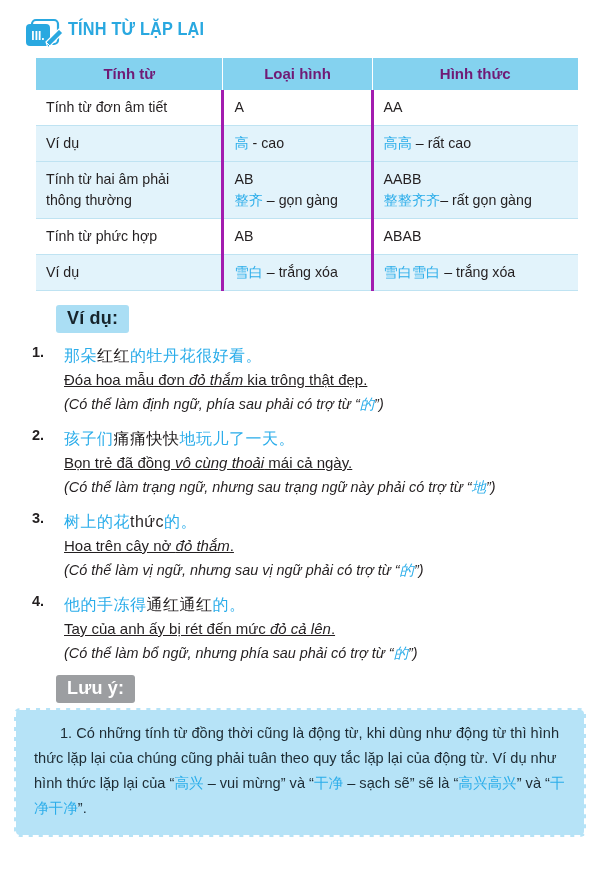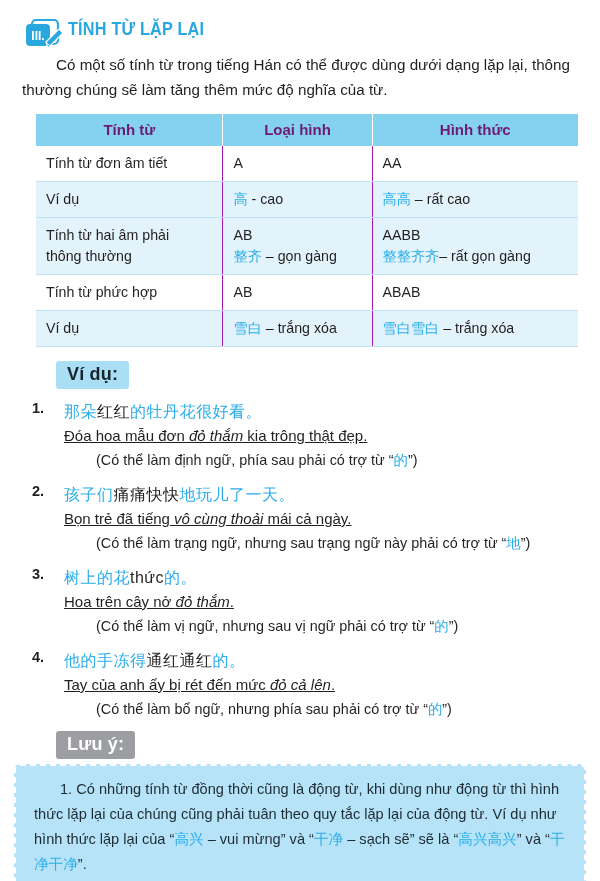--- a/index.html
+++ b/index.html
@@ -72,21 +72,21 @@
     font-size: 15px;
     text-align: center;
     padding: 7px 4px 8px 4px;
     border-right: 1px solid #ffffff;
   }
   table.grammar th:last-child { border-right: none; }
 
   table.grammar td {
     padding: 7px 6px 7px 10px;
     vertical-align: top;
-    border-right: 1px solid #a21caf;
+    border-right: 3px solid #a21caf;
     border-bottom: 1px solid #bfe3f2;
     line-height: 21px;
   }
   table.grammar td:last-child { border-right: none; }
   table.grammar tr.alt td { background: #e2f3fb; }
   table.grammar tr.plain td { background: #ffffff; }
 
   .zh { color: #2badea; }
   .zh-dark { color: #231f20; }
 
@@ -136,22 +136,22 @@
   }
   .line-vi {
     font-size: 15px;
     line-height: 24px;
     color: #231f20;
     text-decoration: underline;
   }
   .line-note {
     font-size: 14.4px;
     line-height: 24px;
-    color: #231f20;
-    margin-left: 32px;
+    font-style: italic;
+    color: #231f20;
   }
   .u { text-decoration: underline; font-style: italic; }
 
   
   .note-area { margin-top: 6px; }
   .note-box {
     margin: 5px 14px 0 14px;
     background: #b6e3f7;
     border: 2px dashed #ffffff;
     border-radius: 6px;
@@ -173,21 +173,20 @@
         <rect x="8" y="2" width="26" height="24" rx="4" fill="none" stroke="#29a8e0" stroke-width="2.2"></rect>
         <rect x="2" y="6" width="24" height="22" rx="4" fill="#29a8e0"></rect>
         <text x="14" y="22" font-family="Liberation Sans, sans-serif" font-size="12" font-weight="bold" fill="#ffffff" text-anchor="middle">III.</text>
         <path d="M24 30 L22 24 L35 11 L39 15 L26 28 Z" fill="#29a8e0" stroke="#ffffff" stroke-width="1.2"></path>
         <path d="M22 24 L26 28" stroke="#ffffff" stroke-width="1"></path>
       </svg>
     </span>
     <span class="section-title">TÍNH TỪ LẶP LẠI</span>
   </div>
 
-  <p class="intro">Có một số tính từ trong tiếng Hán có thể được dùng dưới dạng lặp lại, thông thường chúng sẽ làm tăng thêm mức độ nghĩa của từ.</p>
 
   <div class="tbl-wrap">
     <table class="grammar">
       <colgroup>
           <col class="c1">
           <col class="c2">
           <col class="c3">
         </colgroup>
       <thead>
         <tr>
@@ -243,21 +242,21 @@
     <li>
       <span class="num">1.</span>
       <div class="line-zh"><span class="zh">那朵</span><span class="zh-dark">红红</span><span class="zh">的牡丹花很好看。</span></div>
       <div class="line-vi"><span>Đóa hoa mẫu đơn </span><span class="u">đỏ thắm</span><span> kia trông thật đẹp.</span></div>
       <div class="line-note"><span>(Có thể làm định ngữ, phía sau phải có trợ từ “</span><span class="zh">的</span><span>”)</span></div>
     </li>
 
     <li>
       <span class="num">2.</span>
       <div class="line-zh"><span class="zh">孩子们</span><span class="zh-dark">痛痛快快</span><span class="zh">地玩儿了一天。</span></div>
-      <div class="line-vi"><span>Bọn trẻ đã tiếng </span><span class="u">vô cùng thoải</span><span> mái cả ngày.</span></div>
+      <div class="line-vi"><span>Bọn trẻ đã đồng </span><span class="u">vô cùng thoải</span><span> mái cả ngày.</span></div>
       <div class="line-note"><span>(Có thể làm trạng ngữ, nhưng sau trạng ngữ này phải có trợ từ “</span><span class="zh">地</span><span>”)</span></div>
     </li>
 
     <li>
       <span class="num">3.</span>
       <div class="line-zh"><span class="zh">树上的花</span><span class="zh-dark">thức</span><span class="zh">的。</span></div>
       <div class="line-vi"><span>Hoa trên cây nở </span><span class="u">đỏ thắm</span><span>.</span></div>
       <div class="line-note"><span>(Có thể làm vị ngữ, nhưng sau vị ngữ phải có trợ từ “</span><span class="zh">的</span><span>”)</span></div>
     </li>
 

